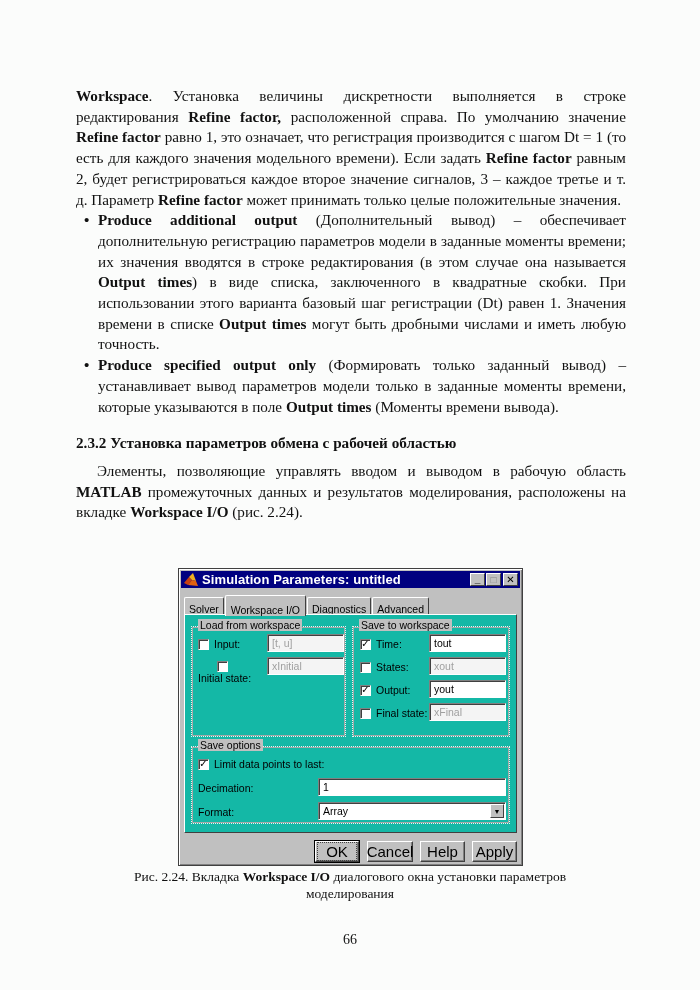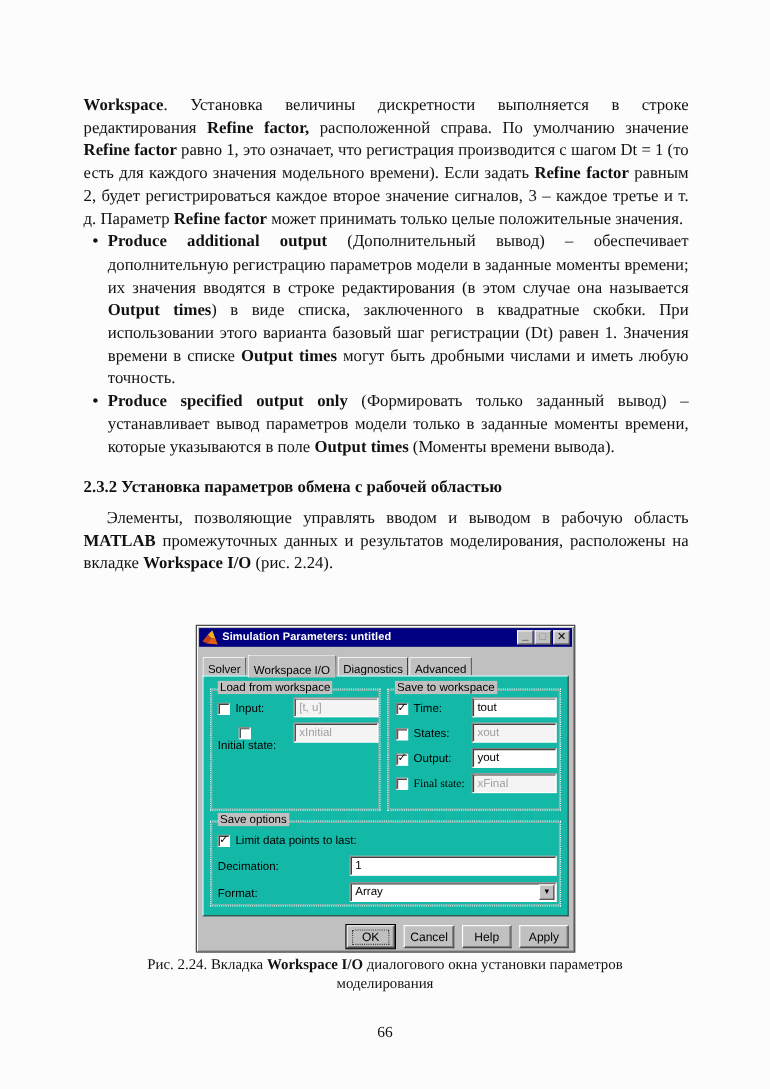--- a/index.html
+++ b/index.html
@@ -20,21 +20,21 @@
       position: absolute; left: 178px; top: 568px; width: 345px; height: 298px;
       background: #c0c0c0; border: 1px solid #404040; box-sizing: border-box;
       box-shadow: inset 1px 1px 0 #fff, inset -1px -1px 0 #808080;
       font-family: "Liberation Sans", "DejaVu Sans", sans-serif; font-size: 10.5px; color: #000;
     }
     .titlebar {
       position: absolute; left: 2px; top: 2px; right: 2px; height: 17px;
       background: #000080; color: #fff; display: flex; align-items: center;
     }
     .titlebar .app-icon { width: 16px; height: 14px; margin-left: 2px; margin-right: 3px; position: relative; }
-    .titlebar .title { font-weight: bold; font-size: 10px; letter-spacing: 0.1px; }
+    .titlebar .title { font-weight: bold; font-size: 13px; letter-spacing: 0.1px; }
     .titlebar .ctrls { margin-left: auto; display: flex; gap: 0; margin-right: 2px; }
     .tbtn {
       width: 15px; height: 13px; background: #c0c0c0; border: 1px solid; border-color: #fff #404040 #404040 #fff;
       box-sizing: border-box; display: flex; align-items: center; justify-content: center; font-size: 10px; color: #000;
       font-weight: bold; margin-left: 1px;
     }
     .tabs { position: absolute; left: 5px; top: 24px; height: 22px; display: flex; align-items: flex-end; }
     .tab {
       height: 18px; padding: 0 4px; border: 1px solid; border-color: #fff #404040 transparent #fff; border-bottom: none;
       box-sizing: border-box; display: flex; align-items: flex-end; font-size: 10.5px; margin-right: 1px;
@@ -64,21 +64,21 @@
     .field.disabled { background: #f4f4f4; color: #a0a0a0; }
     .lbl { font-size: 10.5px; }
     .select-arrow {
       position: absolute; right: 1px; top: 1px; width: 14px; height: 14px; background: #c0c0c0;
       border: 1px solid; border-color: #fff #404040 #404040 #fff; box-sizing: border-box;
       display: flex; align-items: center; justify-content: center; font-size: 7px;
     }
     .btn {
       position: absolute; top: 272px; height: 21px; background: #c0c0c0; box-sizing: border-box;
       border: 1px solid; border-color: #fff #404040 #404040 #fff; box-shadow: inset -1px -1px 0 #808080;
-      display: flex; align-items: center; justify-content: center; font-size: 11px;
+      display: flex; align-items: center; justify-content: center; font-size: 15px;
     }
     .btn.default { outline: 1px solid #000; }
     .btn.default span { border: 1px dotted #404040; padding: 0 8px; }
 
     .caption { position: absolute; left: 100px; width: 500px; text-align: center; font-size: 13.5px; line-height: 17px; }
     .pagenum { position: absolute; left: 0; width: 700px; top: 932px; text-align: center; font-size: 14px; }
   </style>
 </head>
 <body>
 
@@ -158,21 +158,21 @@
         <span class="lbl">States:</span>
       </div>
       <div class="field disabled" style="left:76px; top:30px; width:77px;">xout</div>
       <div class="row" style="left:7px; top:57px;">
         <span class="cb">
             <span>✓</span>
           </span>
         <span class="lbl">Output:</span>
       </div>
       <div class="field" style="left:76px; top:53px; width:77px;">yout</div>
-      <div class="row" style="left:7px; top:80px;font-family:Liberation Serif, serif;">
+      <div class="row" style="left:7px; top:80px;">
         <span class="cb"></span>
         <span class="lbl">Final state:</span>
       </div>
       <div class="field disabled" style="left:76px; top:76px; width:77px;">xFinal</div>
     </div>
 
     <div class="groupbox" style="left:6px; top:131px; width:319px; height:78px;">
       <span class="legend">Save options</span>
       <div class="row" style="left:6px; top:11px;">
         <span class="cb">

